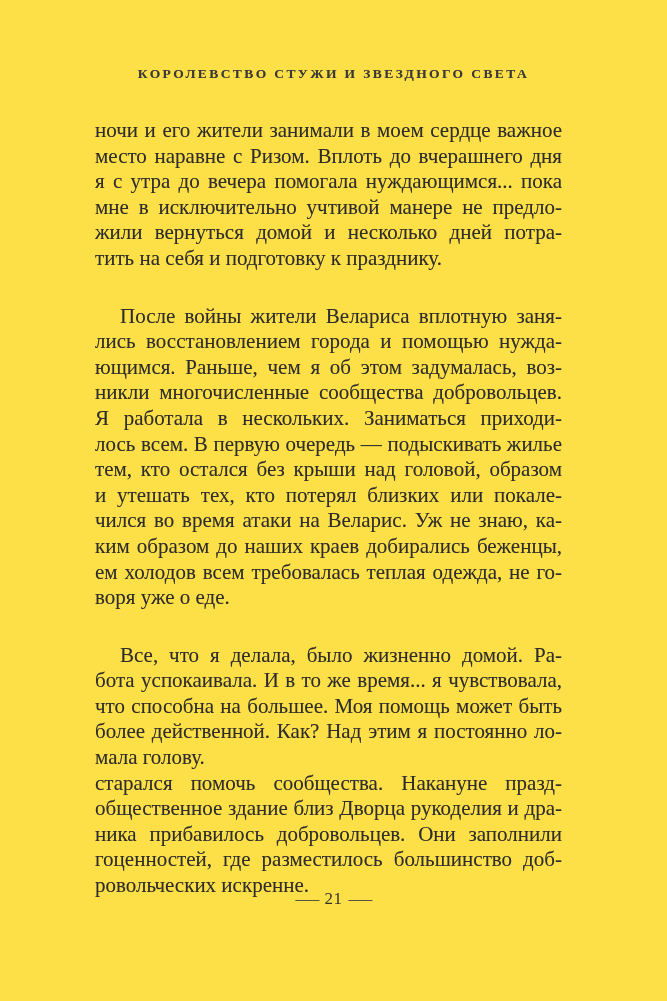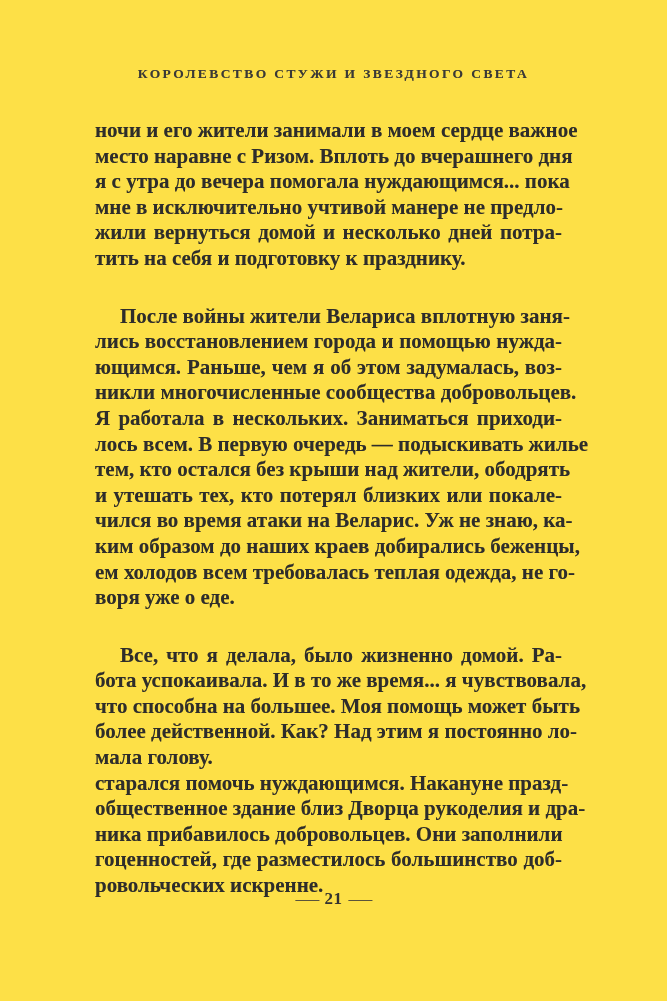--- a/index.html
+++ b/index.html
@@ -39,21 +39,20 @@
     padding: 0;
   }
   .line {
     font-size: 21px;
     line-height: 25.6px;
     height: 25.6px;
     white-space: nowrap;
     text-align: justify;
     text-align-last: justify;
     text-shadow: 0 0 0.5px rgba(40,40,40,0.3);
-    font-weight: bold;
   }
   .line.last {
     text-align-last: left;
   }
   .line.indent {
     text-indent: 25px;
     margin-top: 32px;
   }
   .folio {
     position: absolute;
@@ -64,21 +63,21 @@
     font-size: 17px;
     color: #333230;
   }
   .folio .dash {
     display: inline-block;
     margin: 0 9px;
     transform: scaleX(1.4);
     color: #3c3b39;
   }
   .folio .num {
-    font-weight: bold;
+    font-weight: normal;
     letter-spacing: 0.5px;
   }
 </style>
 </head>
 <body>
 
 <div class="page">
 
   <div class="running-head">КОРОЛЕВСТВО СТУЖИ И ЗВЕЗДНОГО СВЕТА</div>
 
@@ -91,36 +90,36 @@
         <div class="line">жили вернуться домой и несколько дней потра-</div>
         <div class="line last">тить на себя и подготовку к празднику.</div>
       </div>
       <div class="paragraph">
         <div class="line indent">После войны жители Велариса вплотную заня-</div>
         <div class="line">лись восстановлением города и помощью нужда-</div>
         <div class="line">ющимся. Раньше, чем я об этом задумалась, воз-</div>
         <div class="line">никли многочисленные сообщества добровольцев.</div>
         <div class="line">Я работала в нескольких. Заниматься приходи-</div>
         <div class="line">лось всем. В первую очередь — подыскивать жилье</div>
-        <div class="line">тем, кто остался без крыши над жители, ободрять</div>
+        <div class="line">тем, кто остался без крыши над головой, образом</div>
         <div class="line">и утешать тех, кто потерял близких или покале-</div>
         <div class="line">чился во время атаки на Веларис. Уж не знаю, ка-</div>
         <div class="line">ким образом до наших краев добирались беженцы,</div>
         <div class="line">ем холодов всем требовалась теплая одежда, не го-</div>
         <div class="line last">воря уже о еде.</div>
       </div>
       <div class="paragraph">
         <div class="line indent">Все, что я делала, было жизненно домой. Ра-</div>
         <div class="line">бота успокаивала. И в то же время... я чувствовала,</div>
         <div class="line">что способна на большее. Моя помощь может быть</div>
         <div class="line">более действенной. Как? Над этим я постоянно ло-</div>
         <div class="line last">мала голову.</div>
       </div>
       <div class="paragraph">
-        <div class="line">старался помочь нуждающимся. Накануне празд-</div>
+        <div class="line">старался помочь сообщества. Накануне празд-</div>
         <div class="line">общественное здание близ Дворца рукоделия и дра-</div>
         <div class="line">ника прибавилось добровольцев. Они заполнили</div>
         <div class="line">гоценностей, где разместилось большинство доб-</div>
         <div class="line last">ровольческих искренне.</div>
       </div>
     </div>
 
   <div class="folio">
     <span class="dash">—</span><span class="num">21</span><span class="dash">—</span>
   </div>

